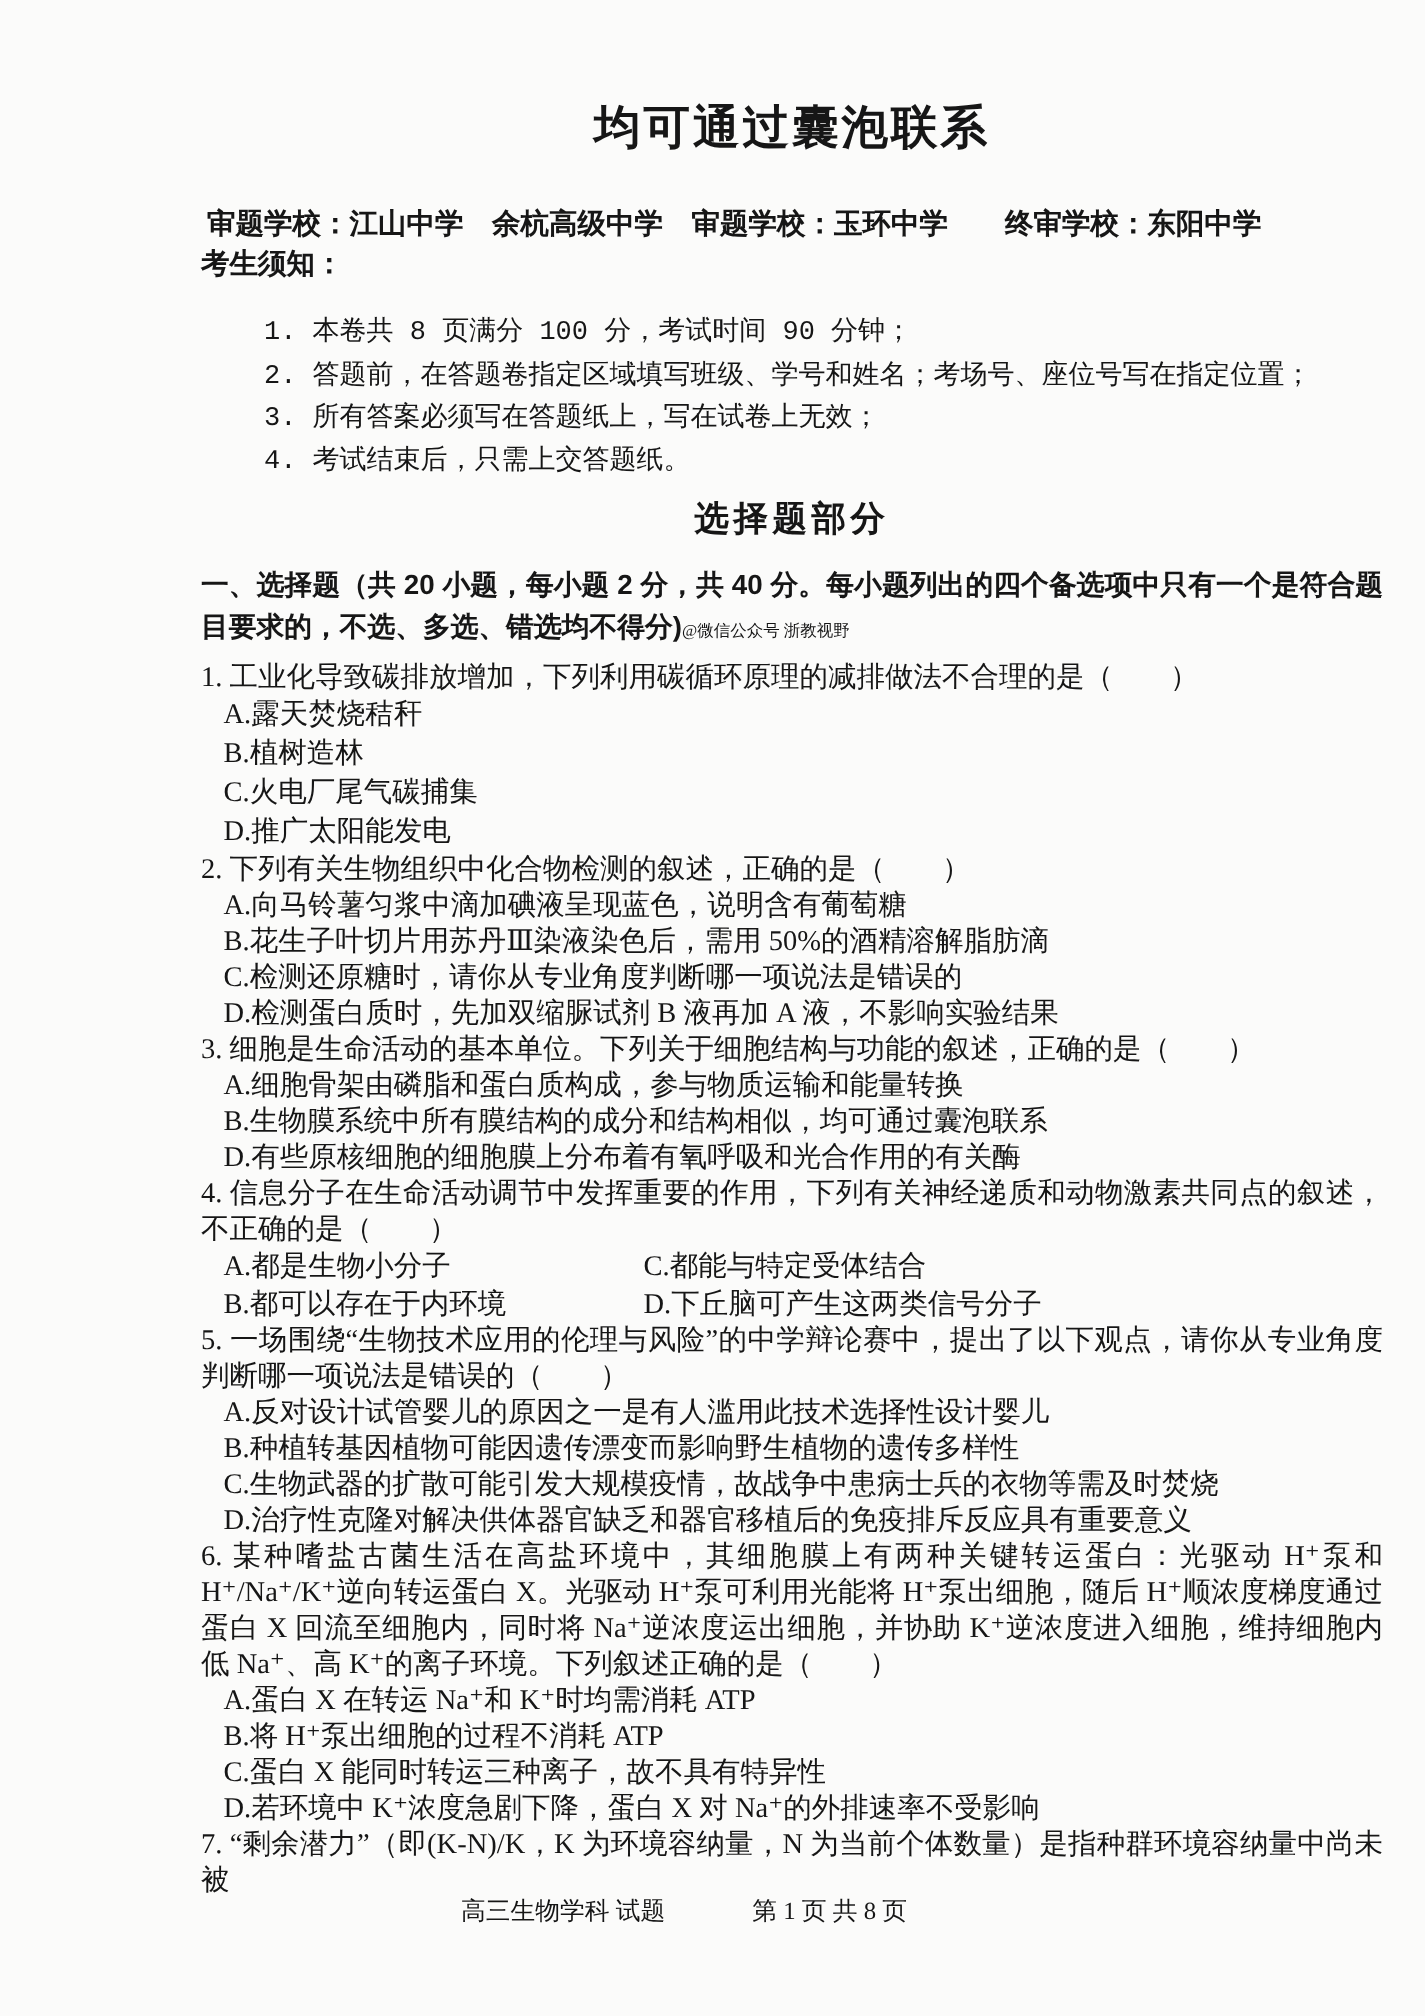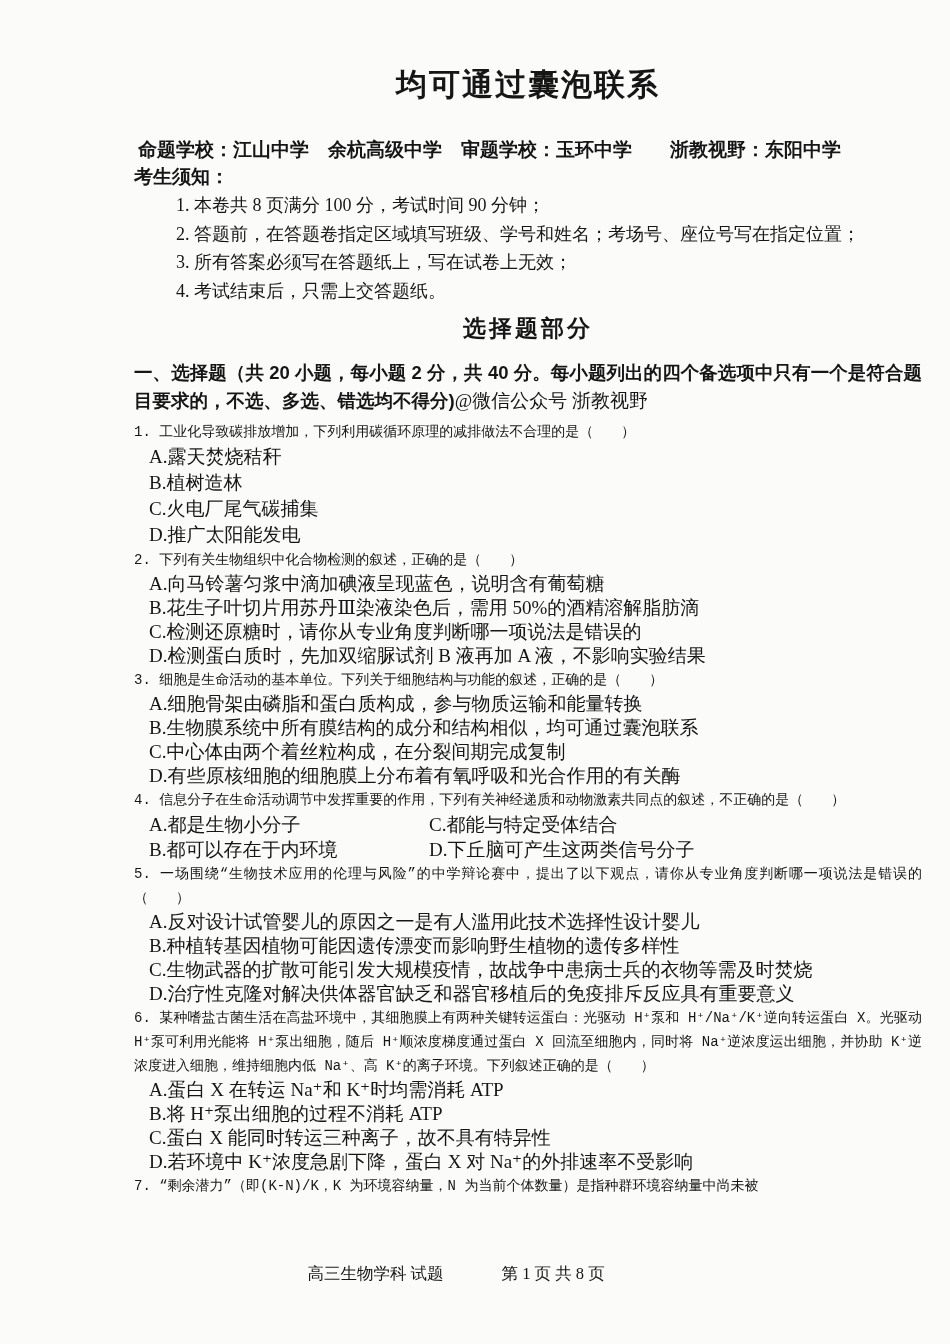--- a/index.html
+++ b/index.html
@@ -28,21 +28,21 @@
     font-size: 19px;
     line-height: 27px;
     padding-left: 4px;
   }
   .notice-title {
     font-family: "Liberation Sans", "DejaVu Sans", sans-serif;
     font-weight: 700;
     font-size: 19px;
     line-height: 27px;
   }
-  .notices { margin-top: 1px; }
+  .notices { margin-top: 18px; font-family: Liberation Mono, monospace; }
   .notices p {
     font-size: 18px;
     line-height: 28.5px;
     padding-left: 42px;
   }
   .part-title {
     font-family: "Liberation Sans", "DejaVu Sans", sans-serif;
     font-weight: 700;
     font-size: 23px;
     text-align: center;
@@ -53,27 +53,26 @@
     font-family: "Liberation Sans", "DejaVu Sans", sans-serif;
     font-weight: 700;
     font-size: 18.5px;
     line-height: 28px;
     text-align: justify;
     margin-bottom: 5px;
   }
   .instruction .watermark {
     font-family: "Liberation Serif", "DejaVu Serif", serif;
     font-weight: 400;
-    font-size: 19px;
+    font-size: 11px;
   }
   .question .stem {
-    font-size: 14px;
+    font-size: 19px;
     line-height: 24px;
     text-align: justify;
-    font-family: Liberation Mono, monospace;
   }
   .option {
     font-size: 19px;
     line-height: 24px;
     padding-left: 15px;
   }
   .options-spaced .option { line-height: 26px; }
   .options-grid {
     display: grid;
     grid-template-columns: 280px 1fr;
@@ -92,21 +91,21 @@
   }
   .page-footer .doc-label { margin-right: 58px; }
 </style>
 </head>
 <body>
 
 <div class="content">
 
   <h1 class="doc-title">均可通过囊泡联系</h1>
 
-  <p class="schools-line">命题学校：江山中学　余杭高级中学　审题学校：玉环中学　　浙教视野：东阳中学</p>
+  <p class="schools-line">审题学校：江山中学　余杭高级中学　审题学校：玉环中学　　终审学校：东阳中学</p>
 
   <p class="notice-title">考生须知：</p>
 
   <div class="notices">
     <p>1. 本卷共 8 页满分 100 分，考试时间 90 分钟；</p>
     <p>2. 答题前，在答题卷指定区域填写班级、学号和姓名；考场号、座位号写在指定位置；</p>
     <p>3. 所有答案必须写在答题纸上，写在试卷上无效；</p>
     <p>4. 考试结束后，只需上交答题纸。</p>
   </div>
 
@@ -132,21 +131,20 @@
       <p class="option">C.检测还原糖时，请你从专业角度判断哪一项说法是错误的</p>
       <p class="option">D.检测蛋白质时，先加双缩脲试剂 B 液再加 A 液，不影响实验结果</p>
     </div>
   </div>
 
   <div class="question">
     <p class="stem">3. 细胞是生命活动的基本单位。下列关于细胞结构与功能的叙述，正确的是（　　）</p>
     <div class="options">
       <p class="option">A.细胞骨架由磷脂和蛋白质构成，参与物质运输和能量转换</p>
       <p class="option">B.生物膜系统中所有膜结构的成分和结构相似，均可通过囊泡联系</p>
-      <p class="option">C.中心体由两个着丝粒构成，在分裂间期完成复制</p>
       <p class="option">D.有些原核细胞的细胞膜上分布着有氧呼吸和光合作用的有关酶</p>
     </div>
   </div>
 
   <div class="question">
     <p class="stem">4. 信息分子在生命活动调节中发挥重要的作用，下列有关神经递质和动物激素共同点的叙述，不正确的是（　　）</p>
     <div class="options options-grid">
       <p class="option">A.都是生物小分子</p>
       <p class="option">C.都能与特定受体结合</p>
       <p class="option">B.都可以存在于内环境</p>

